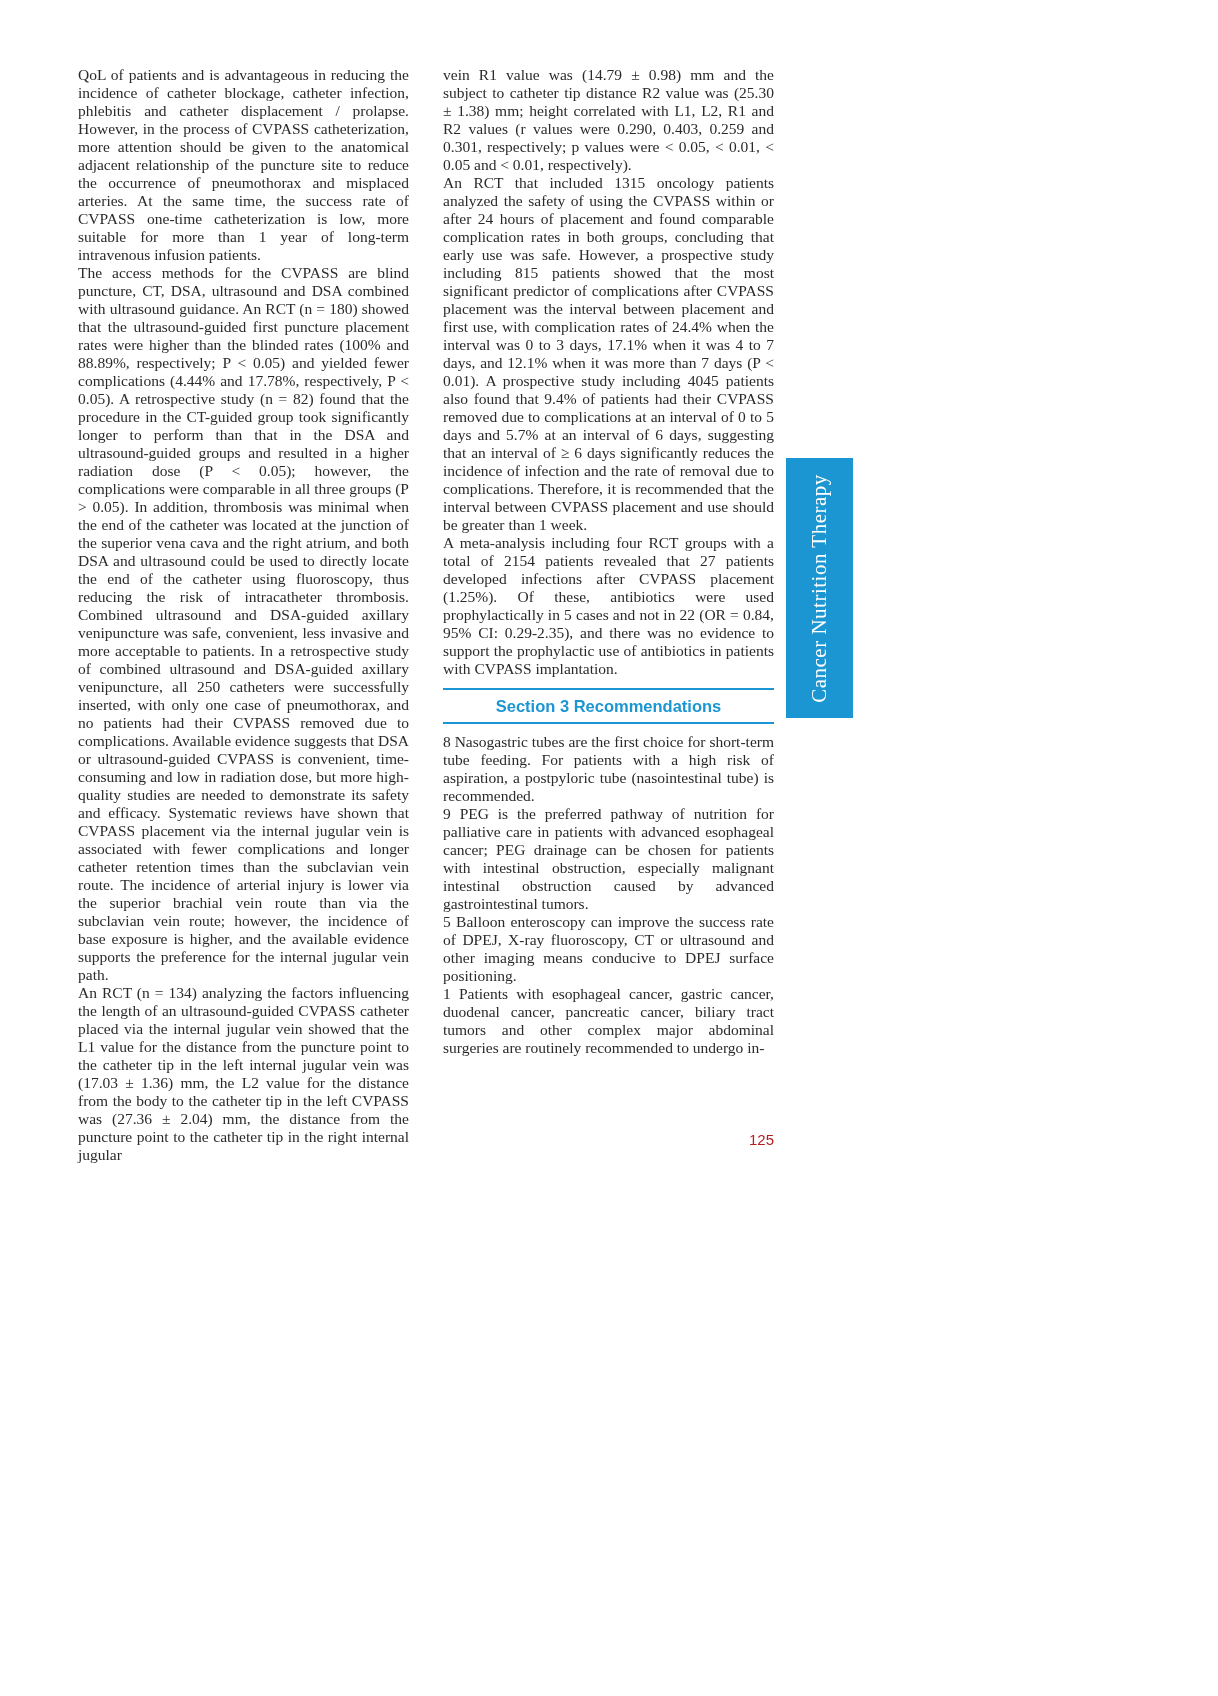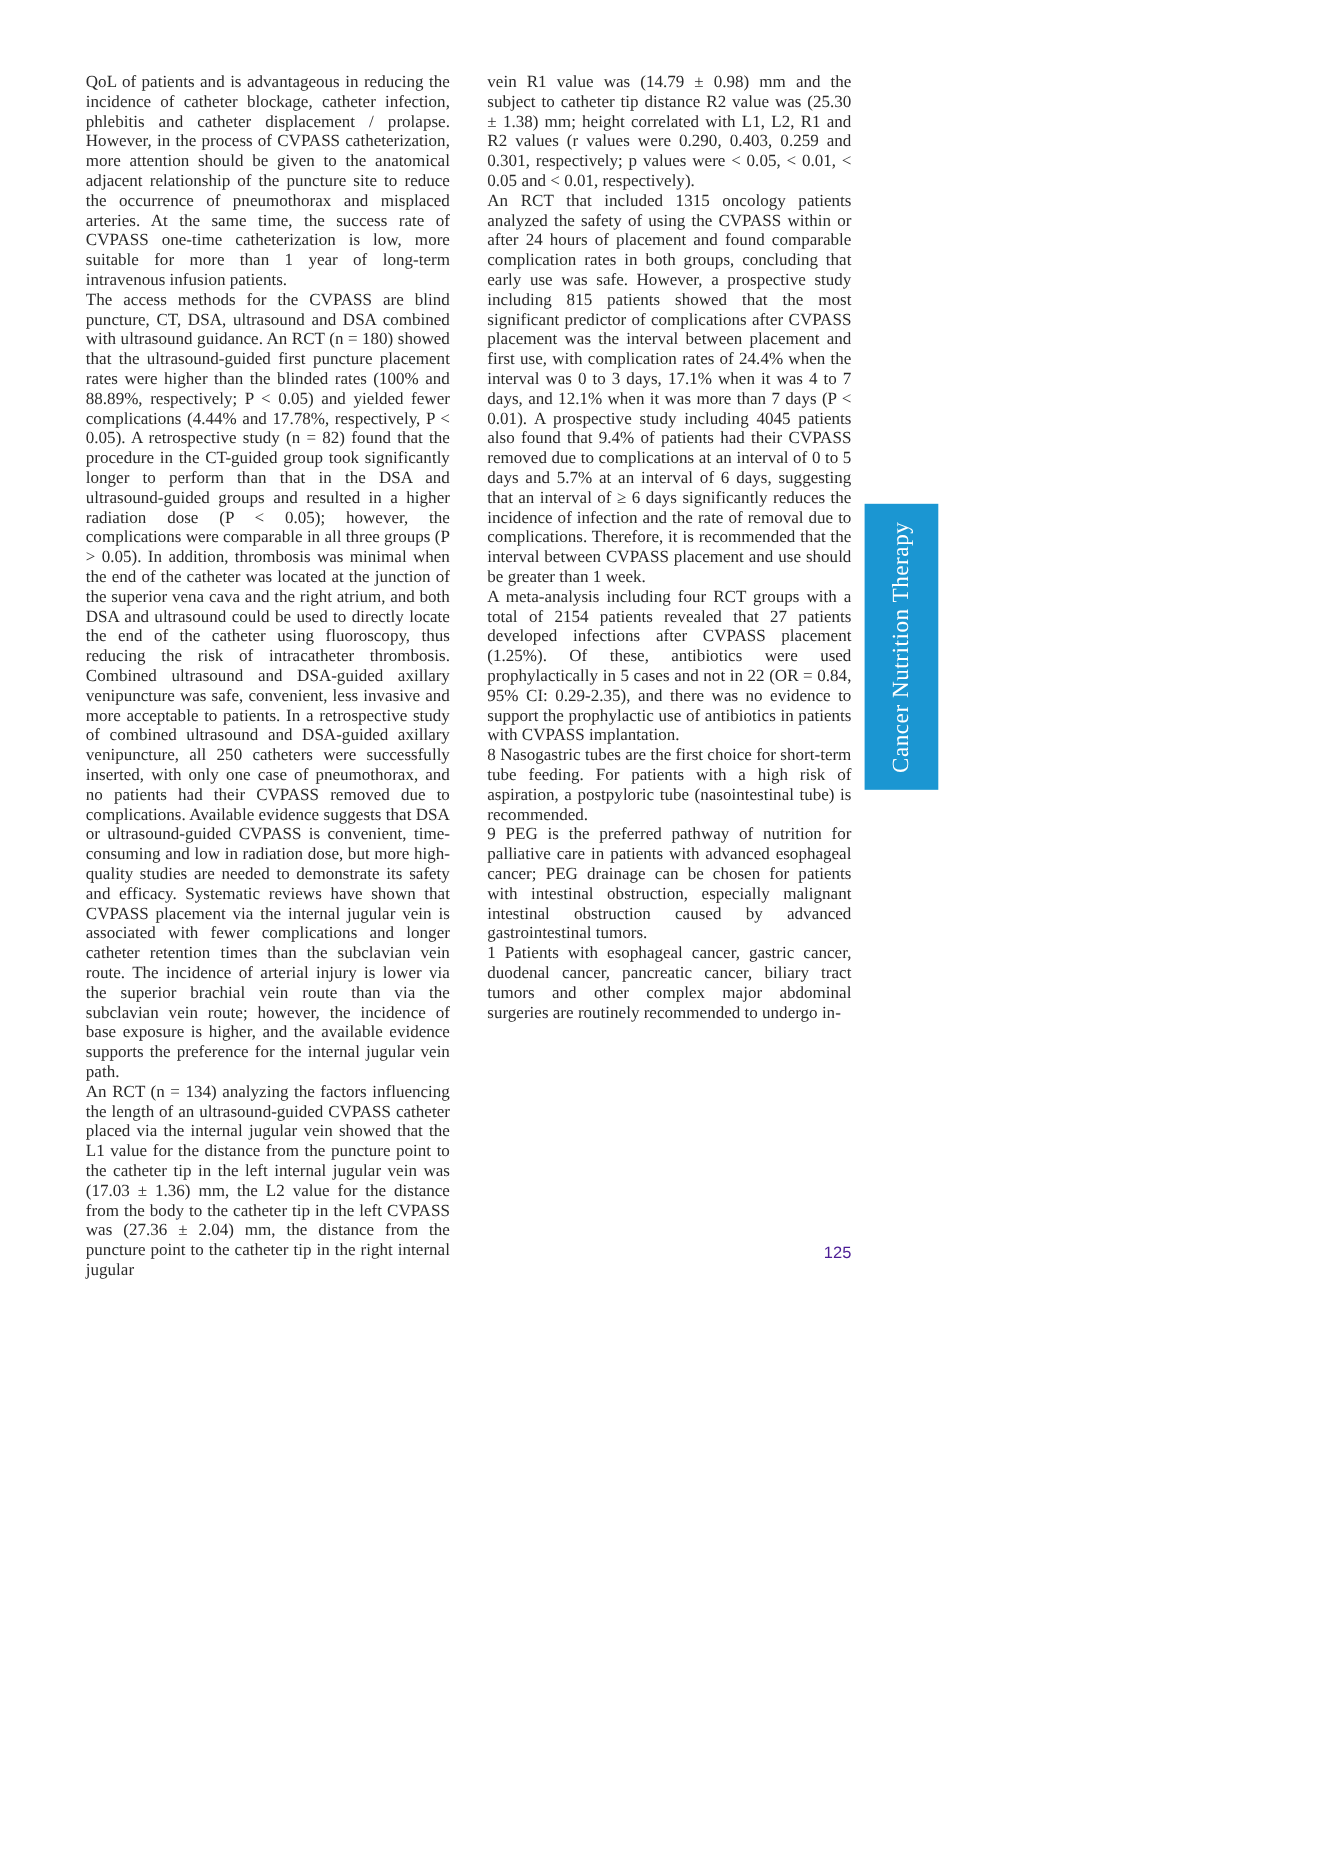--- a/index.html
+++ b/index.html
@@ -69,42 +69,44 @@
     letter-spacing: 0.5px;
   }
   .page-number {
     position: absolute;
     top: 1131px;
     left: 443px;
     width: 331px;
     text-align: right;
     font-family: "Liberation Sans", sans-serif;
     font-size: 15px;
-    color: #4c1d95;
+    color: #b91c1c;
   }
 </style>
 </head>
 <body>
 
 <div class="page">
 
   <div class="col col-left">
     <p>QoL of patients and is advantageous in reducing the incidence of catheter blockage, catheter infection, phlebitis and catheter displacement / prolapse. However, in the process of CVPASS catheterization, more attention should be given to the anatomical adjacent relationship of the puncture site to reduce the occurrence of pneumothorax and misplaced arteries. At the same time, the success rate of CVPASS one-time catheterization is low, more suitable for more than 1 year of long-term intravenous infusion patients.</p>
     <p>The access methods for the CVPASS are blind puncture, CT, DSA, ultrasound and DSA combined with ultrasound guidance. An RCT (n = 180) showed that the ultrasound-guided first puncture placement rates were higher than the blinded rates (100% and 88.89%, respectively; P &lt; 0.05) and yielded fewer complications (4.44% and 17.78%, respectively, P &lt; 0.05). A retrospective study (n = 82) found that the procedure in the CT-guided group took significantly longer to perform than that in the DSA and ultrasound-guided groups and resulted in a higher radiation dose (P &lt; 0.05); however, the complications were comparable in all three groups (P &gt; 0.05). In addition, thrombosis was minimal when the end of the catheter was located at the junction of the superior vena cava and the right atrium, and both DSA and ultrasound could be used to directly locate the end of the catheter using fluoroscopy, thus reducing the risk of intracatheter thrombosis. Combined ultrasound and DSA-guided axillary venipuncture was safe, convenient, less invasive and more acceptable to patients. In a retrospective study of combined ultrasound and DSA-guided axillary venipuncture, all 250 catheters were successfully inserted, with only one case of pneumothorax, and no patients had their CVPASS removed due to complications. Available evidence suggests that DSA or ultrasound-guided CVPASS is convenient, time-consuming and low in radiation dose, but more high-quality studies are needed to demonstrate its safety and efficacy. Systematic reviews have shown that CVPASS placement via the internal jugular vein is associated with fewer complications and longer catheter retention times than the subclavian vein route. The incidence of arterial injury is lower via the superior brachial vein route than via the subclavian vein route; however, the incidence of base exposure is higher, and the available evidence supports the preference for the internal jugular vein path.</p>
     <p>An RCT (n = 134) analyzing the factors influencing the length of an ultrasound-guided CVPASS catheter placed via the internal jugular vein showed that the L1 value for the distance from the puncture point to the catheter tip in the left internal jugular vein was (17.03 ± 1.36) mm, the L2 value for the distance from the body to the catheter tip in the left CVPASS was (27.36 ± 2.04) mm, the distance from the puncture point to the catheter tip in the right internal jugular</p>
   </div>
 
   <div class="col col-right">
     <p>vein R1 value was (14.79 ± 0.98) mm and the subject to catheter tip distance R2 value was (25.30 ± 1.38) mm; height correlated with L1, L2, R1 and R2 values (r values were 0.290, 0.403, 0.259 and 0.301, respectively; p values were &lt; 0.05, &lt; 0.01, &lt; 0.05 and &lt; 0.01, respectively).</p>
     <p>An RCT that included 1315 oncology patients analyzed the safety of using the CVPASS within or after 24 hours of placement and found comparable complication rates in both groups, concluding that early use was safe. However, a prospective study including 815 patients showed that the most significant predictor of complications after CVPASS placement was the interval between placement and first use, with complication rates of 24.4% when the interval was 0 to 3 days, 17.1% when it was 4 to 7 days, and 12.1% when it was more than 7 days (P &lt; 0.01). A prospective study including 4045 patients also found that 9.4% of patients had their CVPASS removed due to complications at an interval of 0 to 5 days and 5.7% at an interval of 6 days, suggesting that an interval of ≥ 6 days significantly reduces the incidence of infection and the rate of removal due to complications. Therefore, it is recommended that the interval between CVPASS placement and use should be greater than 1 week.</p>
     <p>A meta-analysis including four RCT groups with a total of 2154 patients revealed that 27 patients developed infections after CVPASS placement (1.25%). Of these, antibiotics were used prophylactically in 5 cases and not in 22 (OR = 0.84, 95% CI: 0.29-2.35), and there was no evidence to support the prophylactic use of antibiotics in patients with CVPASS implantation.</p>
 
+    <div class="section-heading">Section 3 Recommendations</div>
 
     <p>8 Nasogastric tubes are the first choice for short-term tube feeding. For patients with a high risk of aspiration, a postpyloric tube (nasointestinal tube) is recommended.</p>
     <p>9 PEG is the preferred pathway of nutrition for palliative care in patients with advanced esophageal cancer; PEG drainage can be chosen for patients with intestinal obstruction, especially malignant intestinal obstruction caused by advanced gastrointestinal tumors.</p>
+    <p>5 Balloon enteroscopy can improve the success rate of DPEJ, X-ray fluoroscopy, CT or ultrasound and other imaging means conducive to DPEJ surface positioning.</p>
     <p>1 Patients with esophageal cancer, gastric cancer, duodenal cancer, pancreatic cancer, biliary tract tumors and other complex major abdominal surgeries are routinely recommended to undergo in-</p>
   </div>
 
   <div class="sidebar-tab">
     <span class="tab-label">Cancer Nutrition Therapy</span>
   </div>
 
   <div class="page-number">125</div>
 
 </div>

